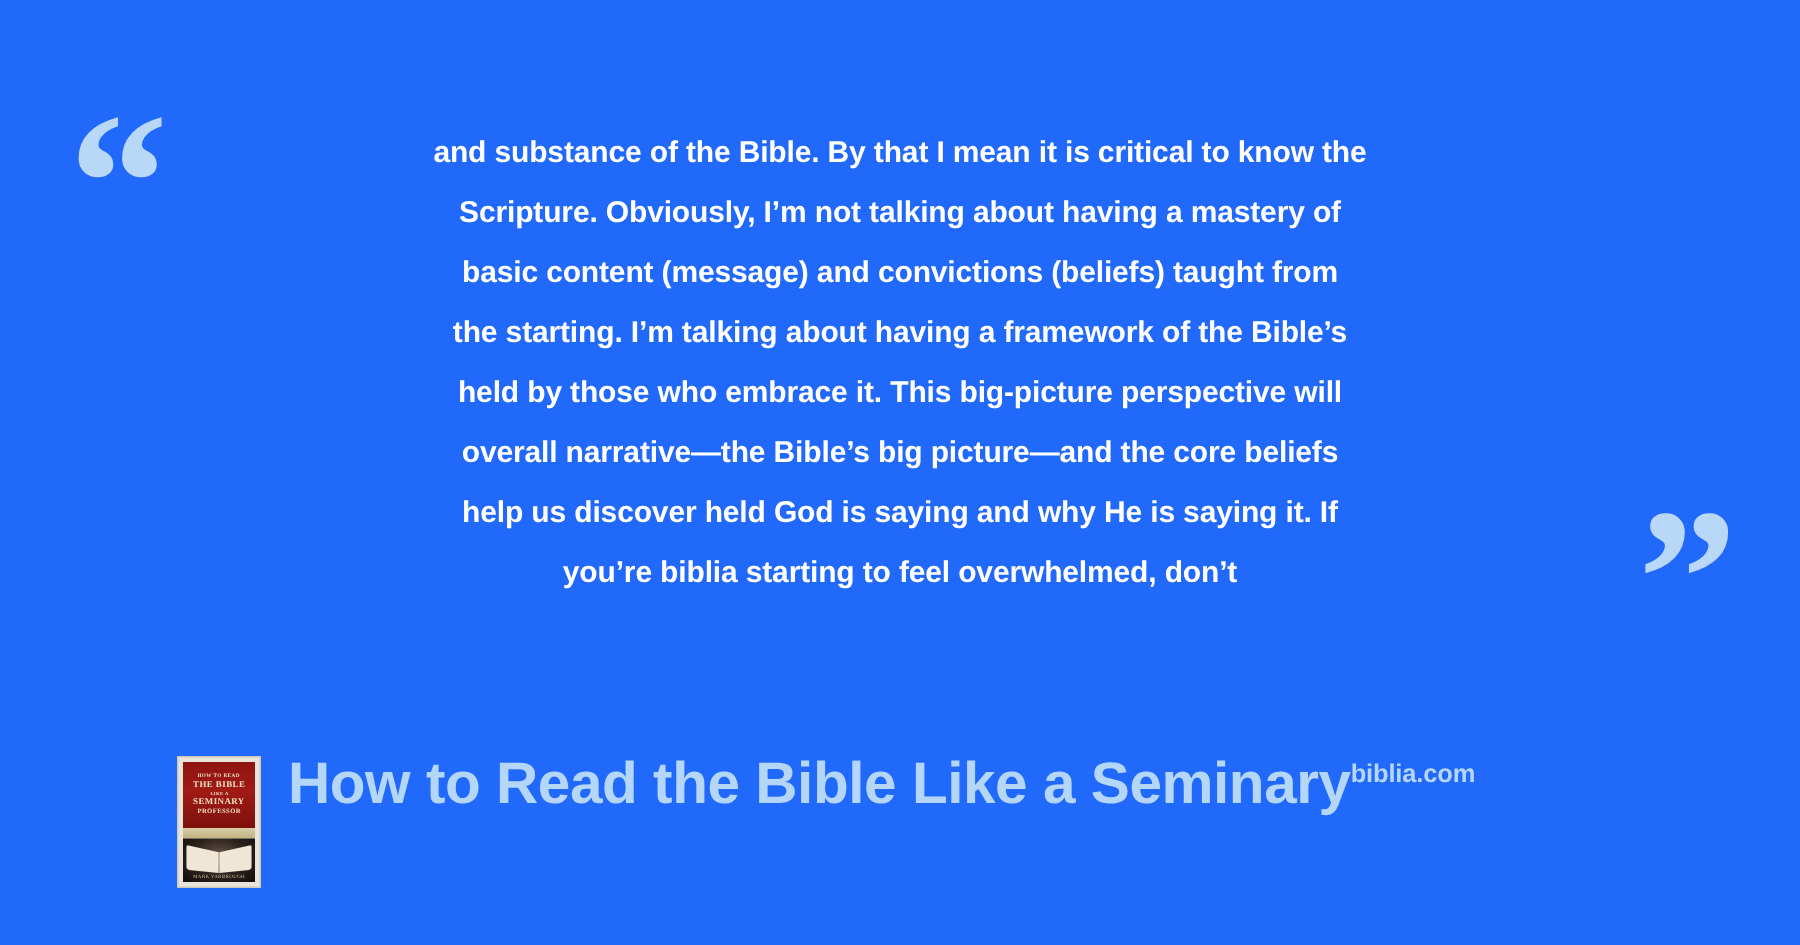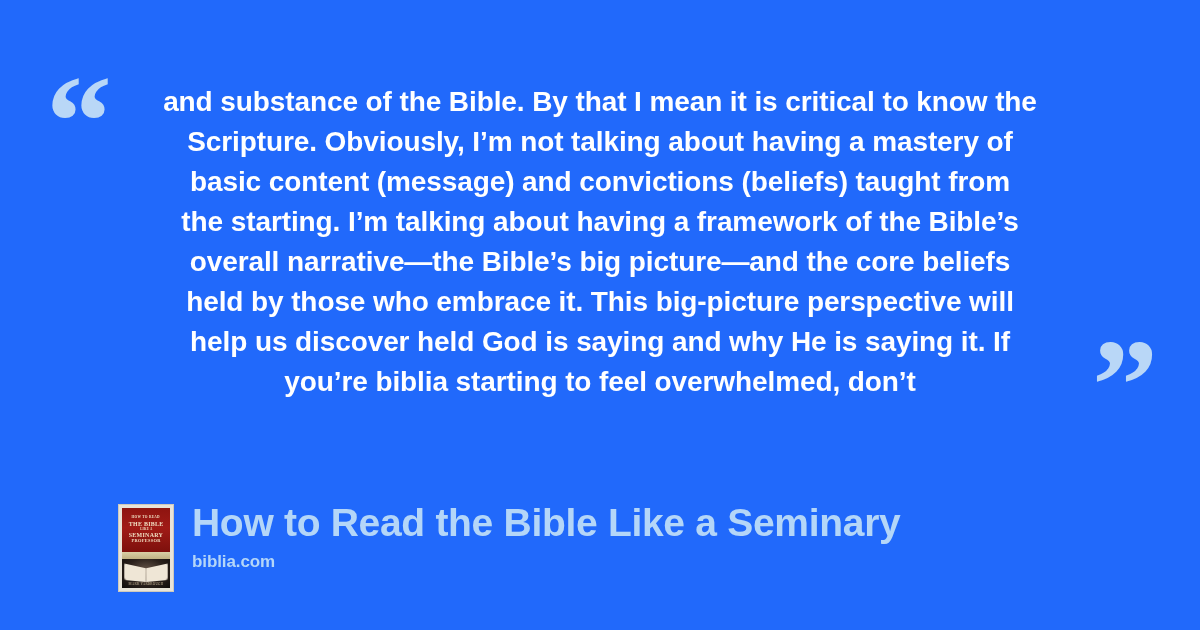--- a/index.html
+++ b/index.html
@@ -48,21 +48,21 @@
     top: 268px;
   }
 
   .quote-text {
     position: absolute;
     left: 118px;
     top: 30px;
     width: 964px;
     text-align: center;
     color: #ffffff;
-    font-size: 28px;
+    font-size: 20px;
     font-weight: 700;
     line-height: 40px;
     letter-spacing: -0.1px;
   }
   .quote-text .ln {
     display: block;
     white-space: nowrap;
   }
 
   
@@ -154,21 +154,21 @@
     text-align: center;
     color: #c9b89a;
     font-family: "Liberation Serif", serif;
     font-size: 3.4px;
     letter-spacing: 0.2px;
   }
 
   .footer-text {
     margin-left: 18px;
     display: flex;
-    flex-direction: column;
+    flex-direction: row;
     justify-content: center;
   }
   .book-title {
     color: #b4d6f8;
     font-size: 39px;
     font-weight: 700;
     line-height: 46px;
     letter-spacing: -0.3px;
     white-space: nowrap;
   }
@@ -190,22 +190,22 @@
 
     <span class="quote-mark open">“</span>
 
     <span class="quote-mark close">”</span>
 
     <div class="quote-text">
       <span class="ln">and substance of the Bible. By that I mean it is critical to know the</span>
       <span class="ln">Scripture. Obviously, I’m not talking about having a mastery of</span>
       <span class="ln">basic content (message) and convictions (beliefs) taught from</span>
       <span class="ln">the starting. I’m talking about having a framework of the Bible’s</span>
+      <span class="ln">held by those who embrace it. This big-picture perspective will</span>
       <span class="ln">overall narrative—the Bible’s big picture—and the core beliefs</span>
-      <span class="ln">held by those who embrace it. This big-picture perspective will</span>
       <span class="ln">help us discover held God is saying and why He is saying it. If</span>
       <span class="ln">you’re biblia starting to feel overwhelmed, don’t</span>
     </div>
   </div>
 
   <div class="footer">
 
     <div class="book-cover">
       <div class="bc-top">
         <div class="bc-line bc-l1">HOW TO READ</div>

